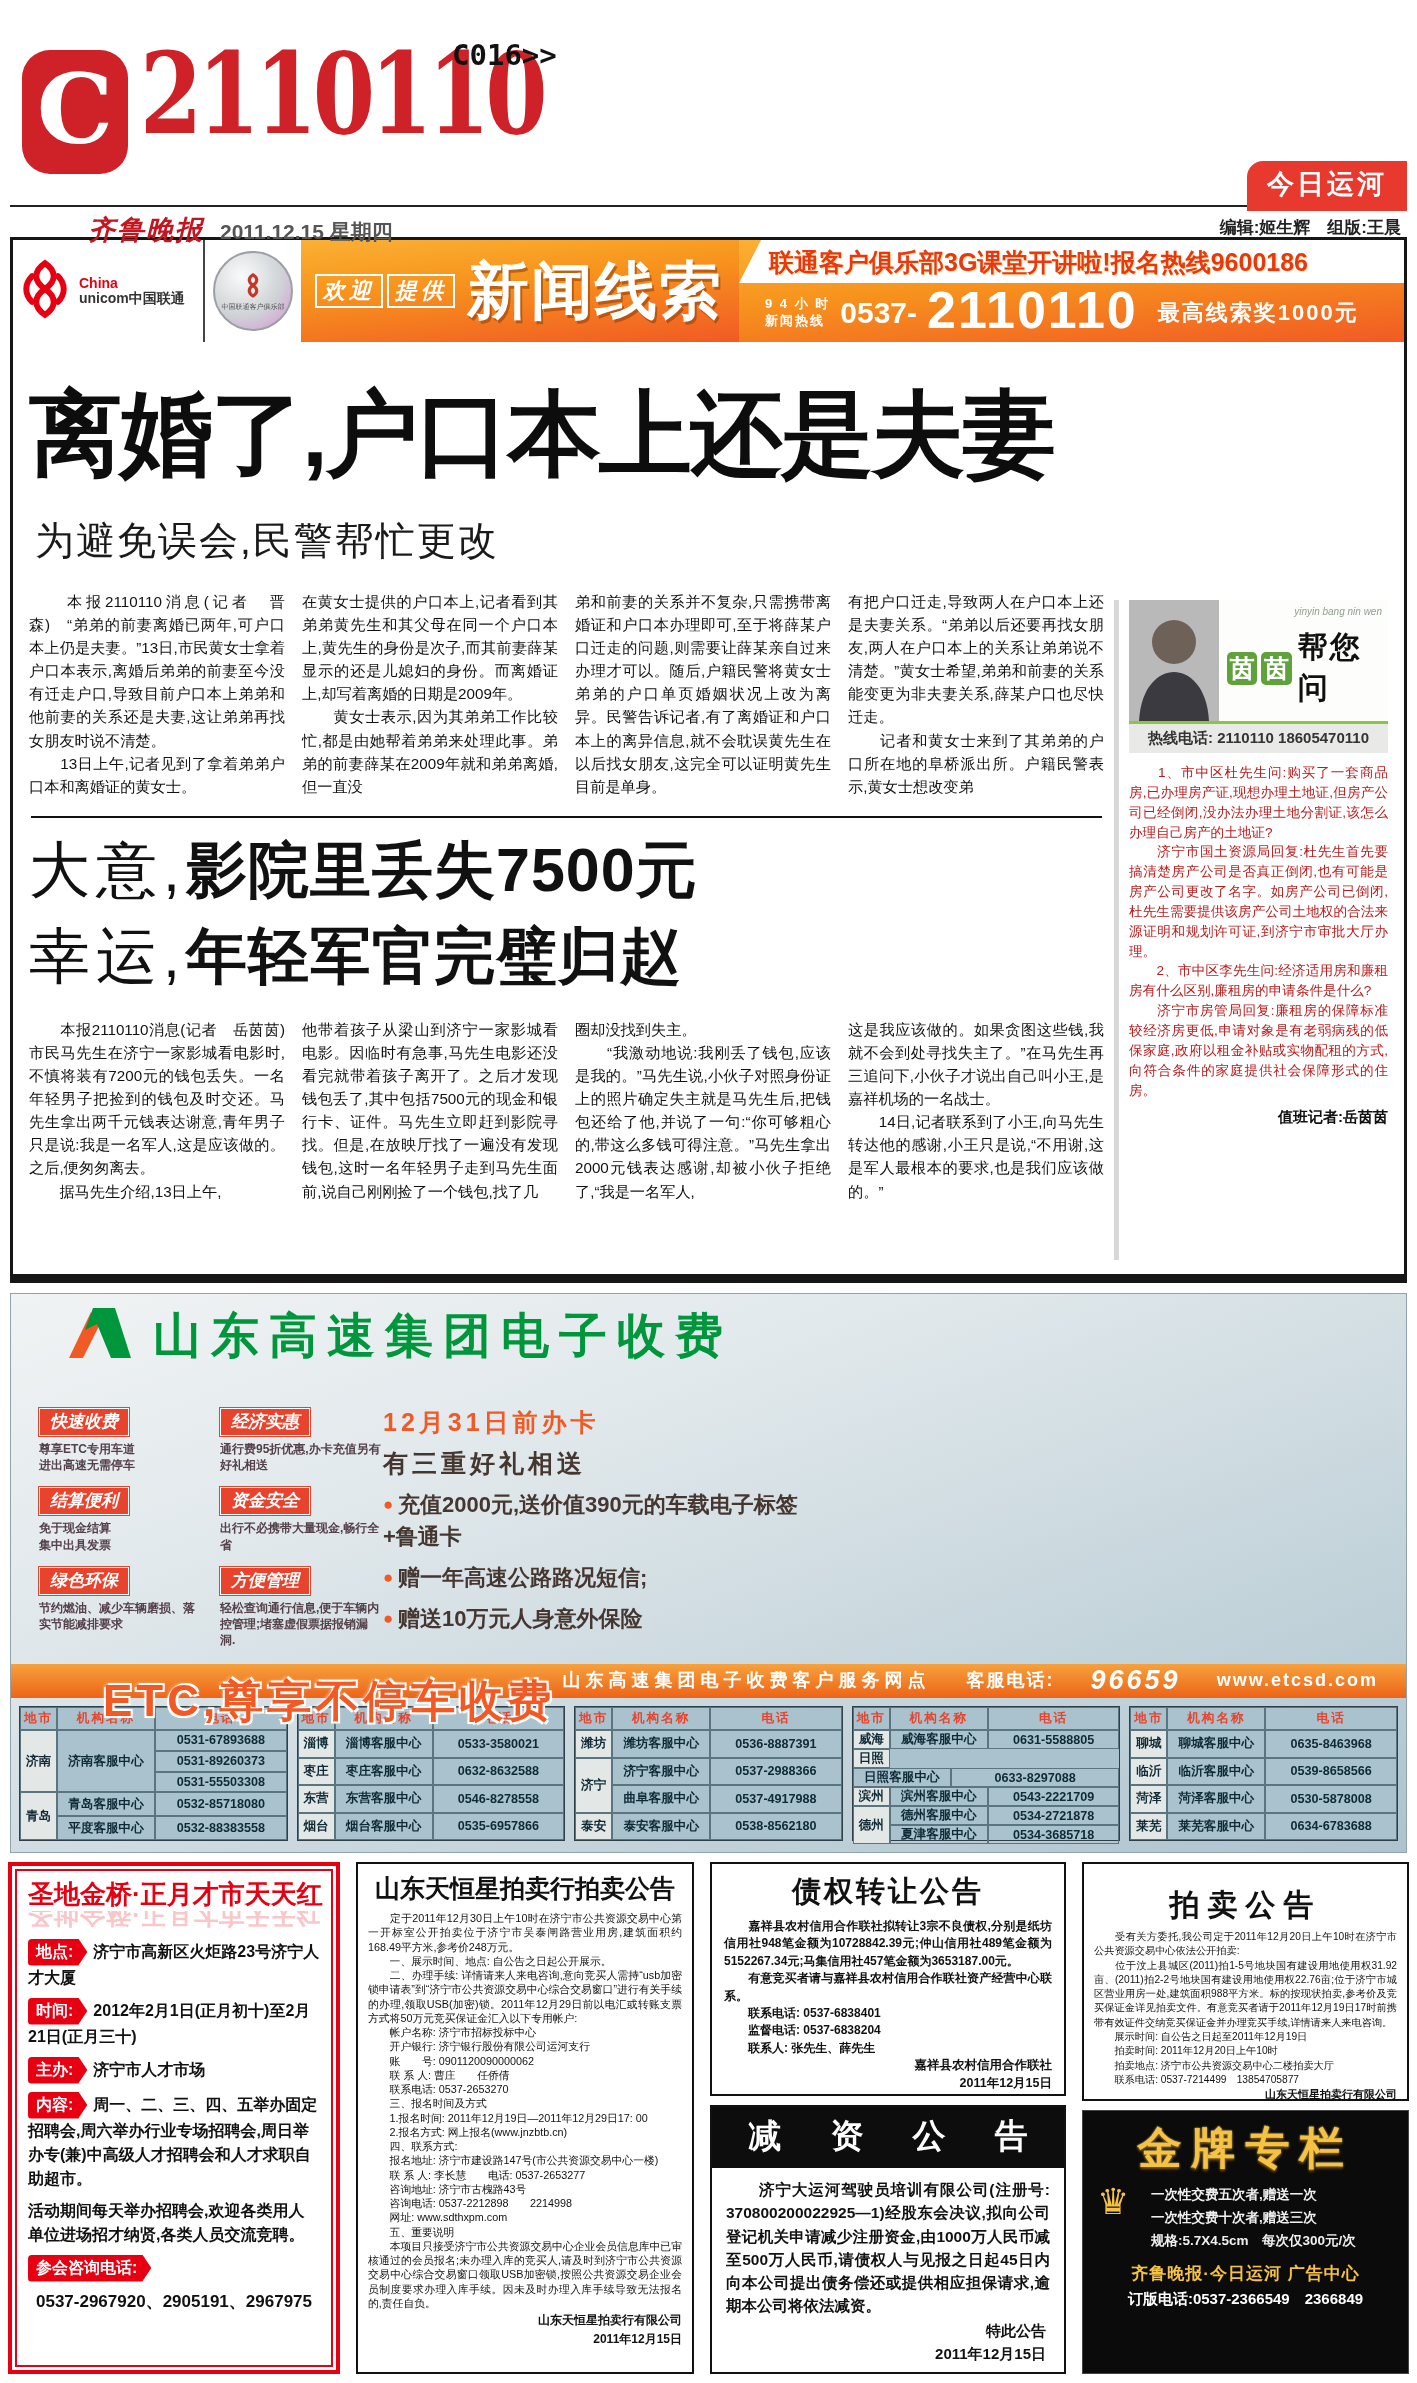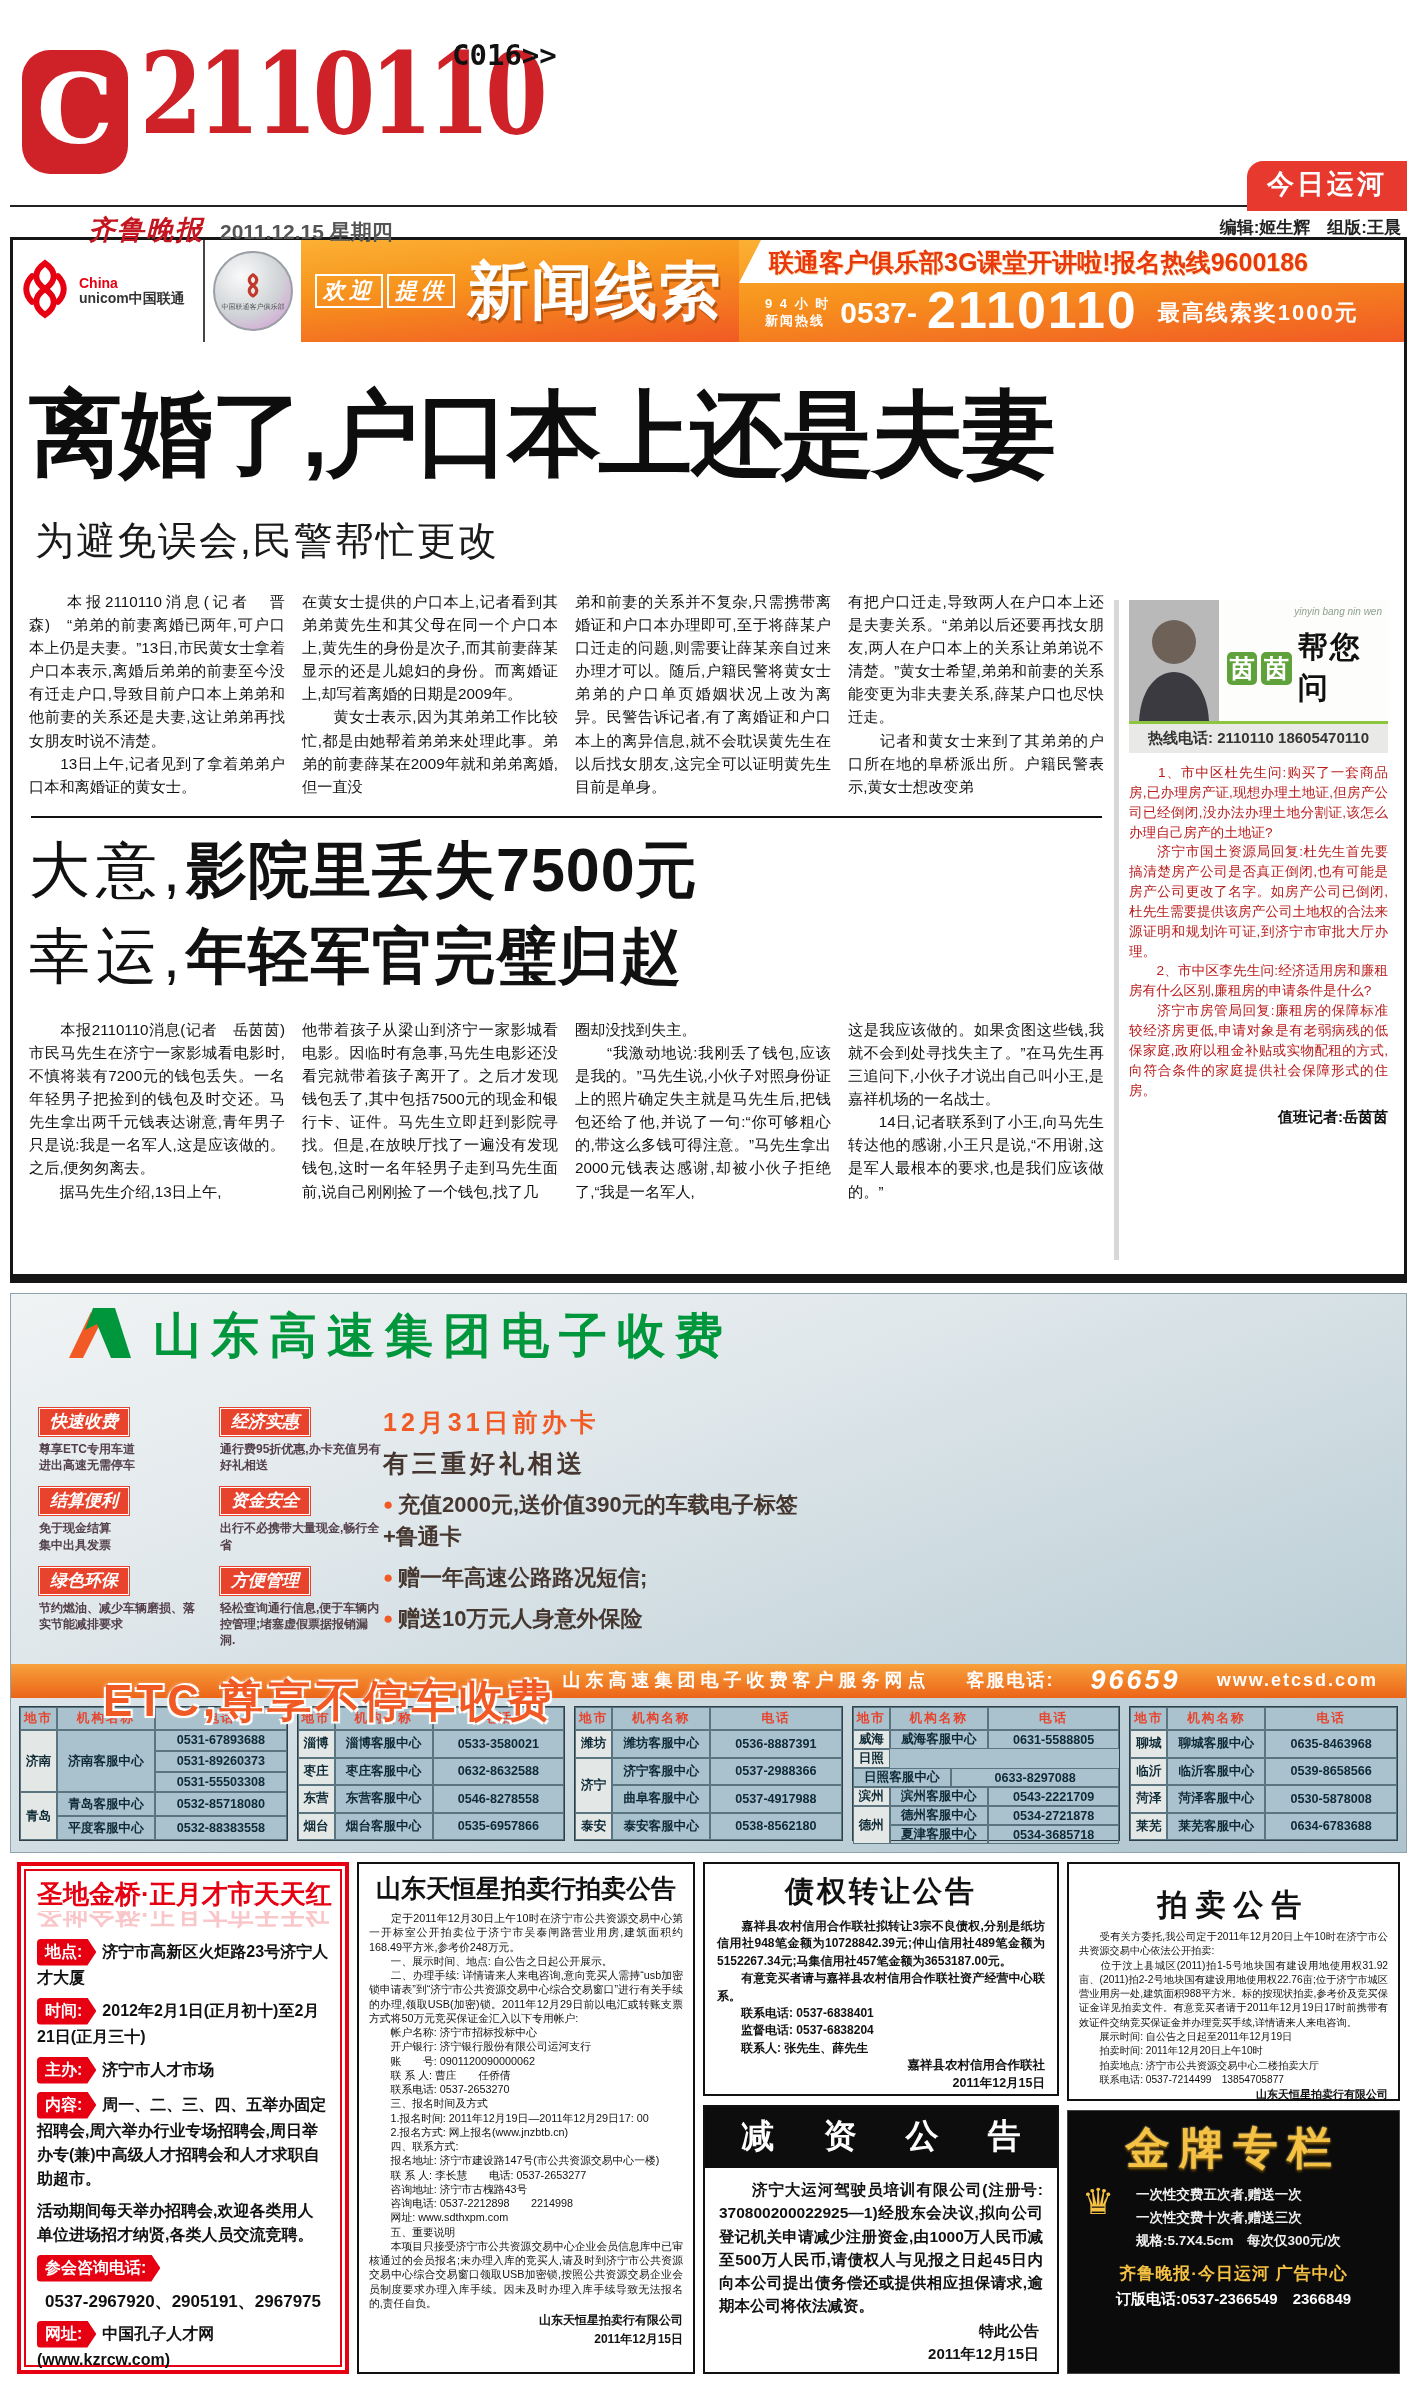--- a/index.html
+++ b/index.html
@@ -123,21 +123,21 @@
   .cw-name { width:98px; flex:none; }
   .cw-phone { flex:1; }
   .tblock { display:flex; }
   .tblock .city { background:#e3e7e5;text-align:right; }
   .tentries { flex:1; display:flex; flex-direction:column; }
   .tentry { display:flex; }
   .tphones { flex:1; display:flex; flex-direction:column; }
   .tphones .tcell { flex:1; }
 
   
-  .bottom { display:flex; gap:8px; margin:9px 17px 0; height:512px; }
+  .bottom { display:flex; gap:16px; margin:9px 8px 0; height:512px; }
   .b1 { width:332px; flex:none; border:4px solid #e60012;
     box-shadow:inset 0 0 0 3px #fff, inset 0 0 0 5px #e60012;
     padding:14px 16px; overflow:hidden; }
   .b1-title { color:#e60012; font-size:26px; font-weight:900; text-align:center; white-space:nowrap; line-height:1.1; }
   .b1-mirror { transform:scaleY(-1); opacity:.22; height:18px; overflow:hidden; text-align:center;
     color:#e60012; font-weight:900; font-size:26px; line-height:1.1; margin:2px 0 10px; white-space:nowrap; }
   .b1-item { margin:8px 0; font-size:16px; font-weight:bold; line-height:1.5; color:#111; }
   .chip-red { display:inline-block; background:#e60012; color:#fff; font-weight:900; font-size:16px;
     padding:1px 14px 2px 8px; border-radius:4px 0 0 4px; margin-right:6px;
     clip-path:polygon(0 0,calc(100% - 9px) 0,100% 50%,calc(100% - 9px) 100%,0 100%); }
@@ -628,23 +628,20 @@
 
           <div class="b1-item">
             <span class="chip-red">内容:</span><span>周一、二、三、四、五举办固定招聘会,周六举办行业专场招聘会,周日举办专(兼)中高级人才招聘会和人才求职自助超市。</span>
           </div>
         </div>
       <div class="b1-note">活动期间每天举办招聘会,欢迎各类用人单位进场招才纳贤,各类人员交流竞聘。</div>
       <div class="b1-item">
         <span class="chip-red">参会咨询电话:</span>
       </div>
       <div class="b1-phones">0537-2967920、2905191、2967975</div>
-      <div class="b1-item">
-        <span class="chip-red">网址:</span><span>中国孔子人才网(www.kzrcw.com)</span>
-      </div>
     </div>
 
     <div class="b2">
       <div class="b2-title">山东天恒星拍卖行拍卖公告</div>
       <div class="b2-body">　　定于2011年12月30日上午10时在济宁市公共资源交易中心第一开标室公开拍卖位于济宁市吴泰闸路营业用房,建筑面积约168.49平方米,参考价248万元。
 　　一、展示时间、地点: 自公告之日起公开展示。
 　　二、办理手续: 详情请来人来电咨询,意向竞买人需持“usb加密锁申请表”到“济宁市公共资源交易中心综合交易窗口”进行有关手续的办理,领取USB(加密)锁。2011年12月29日前以电汇或转账支票方式将50万元竞买保证金汇入以下专用帐户:
 　　帐户名称: 济宁市招标投标中心
 　　开户银行: 济宁银行股份有限公司运河支行
 　　账　　号: 0901120090000062

